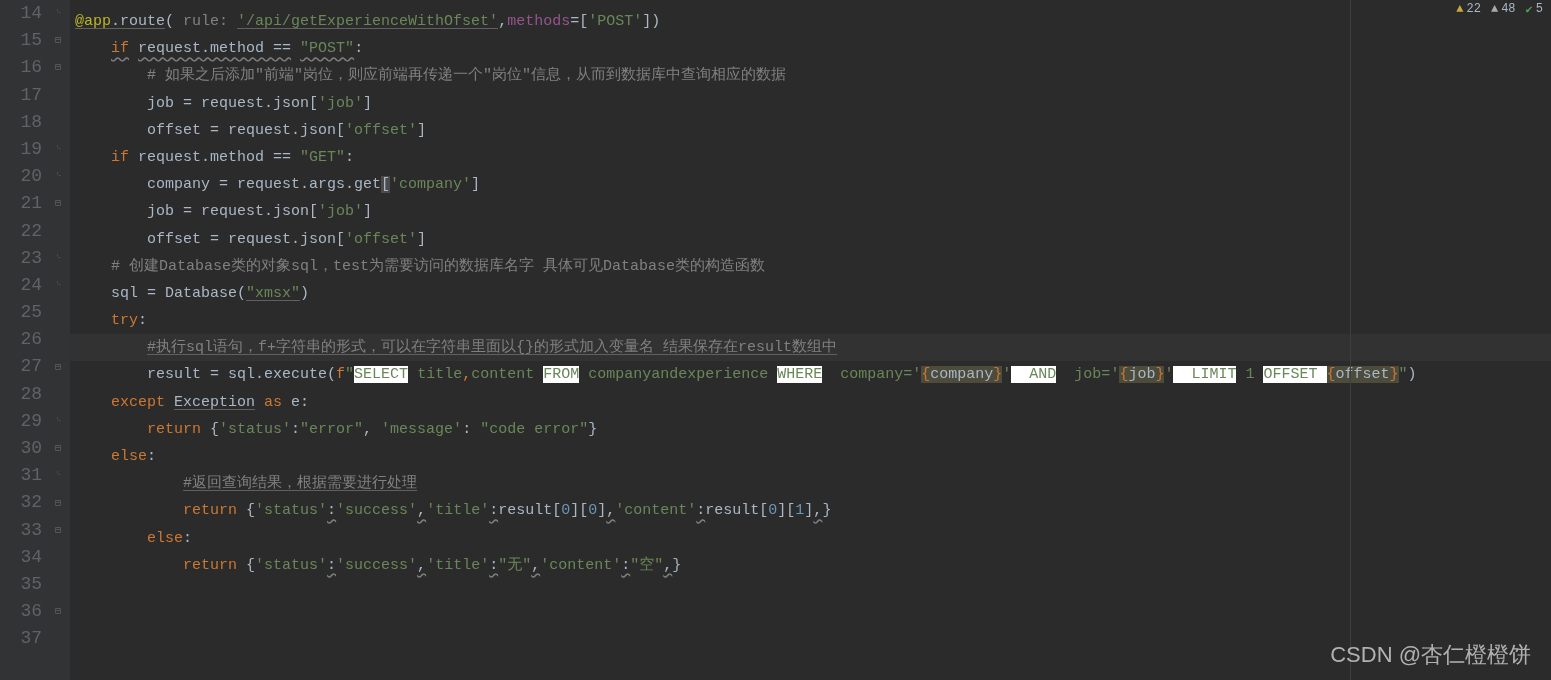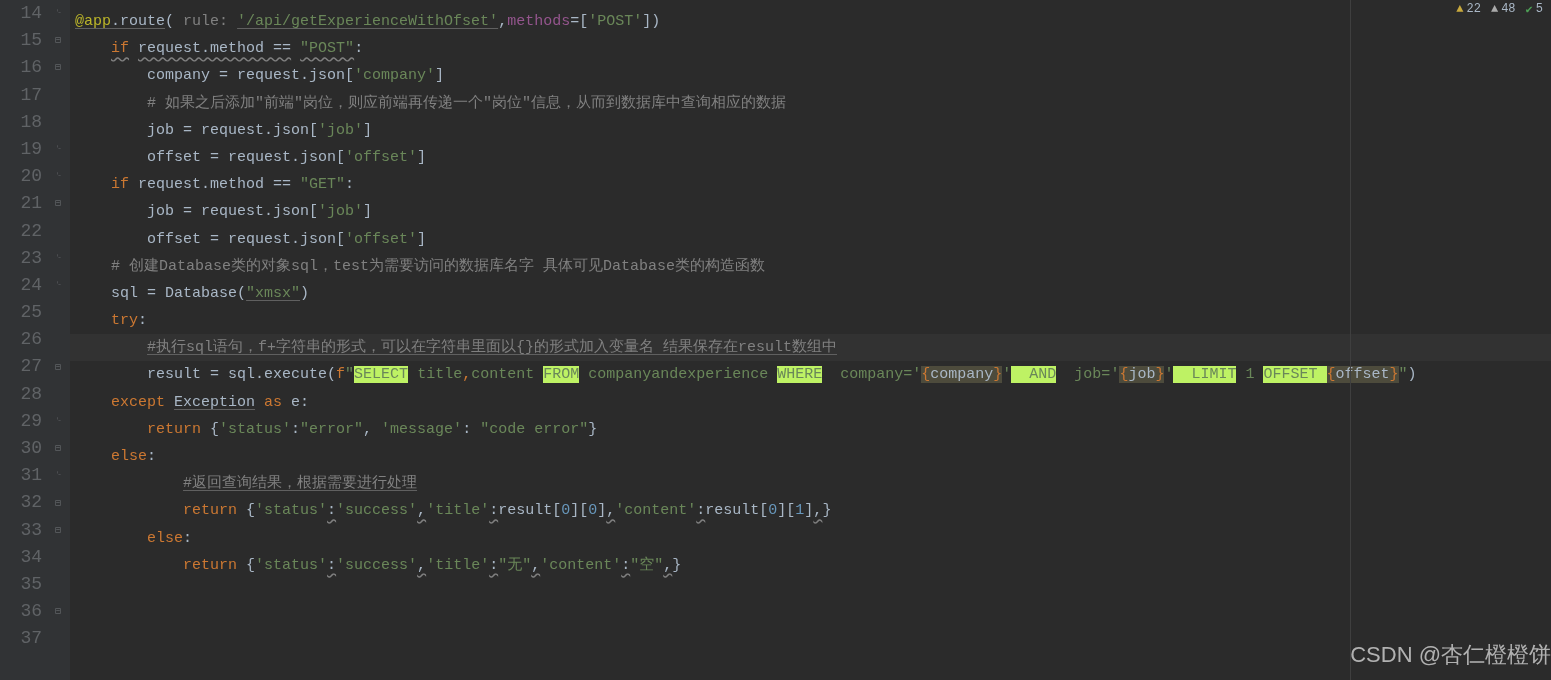--- a/index.html
+++ b/index.html
@@ -16,30 +16,30 @@
   .fn{color:#ffc66d}
   .str{color:#6a8759}
   .cmt{color:#808080}
   .num{color:#6897bb}
   .self{color:#94558d}
   .deco{color:#bbb529}
   .param{color:#808080}
   .op{color:#a9b7c6}
   .under{text-decoration:underline;text-decoration-color:#606060;text-decoration-style:solid;text-underline-offset:3px}
   .wavy{text-decoration:underline wavy #808080;text-underline-offset:4px}
-  .sel{background:#bef264}
+  .sel{background:#ffffff}
   .interp{background:#4d4b3c;color:#a9b7c6}
   .interp .kw2{color:#cc7832}
   .caret{background:#4b4b4b}
   .status{position:absolute;top:0;right:8px;display:flex;gap:10px;align-items:center;height:18px;font-size:12px}
   .st-item{display:flex;align-items:center;gap:3px}
   .tri-y{color:#c8a93e}
   .st-w{color:#aaa}
   .chk{color:#4d9e55}
-  .water{position:absolute;right:0;bottom:10px;color:#dedede;opacity:.75;font-size:22px;font-family:"Microsoft YaHei",sans-serif;pointer-events:none}
+  .water{position:absolute;right:20px;bottom:10px;color:#dedede;opacity:.75;font-size:22px;font-family:"Microsoft YaHei",sans-serif;pointer-events:none}
 </style>
 </head>
 <body>
 
 <div class="editor">
 
   <div class="status">
     <span class="st-item">
         <span class="tri-y">▲</span>
         <span>22</span>
@@ -100,30 +100,30 @@
     </div>
 
   <div class="code">
     <div class="rmargin"></div>
 
     <div class="ln"><span class="deco under">@app</span><span class="op under">.route</span><span class="op">(</span> <span class="param">rule: </span><span class="str under">'/api/getExperienceWithOfset'</span><span class="op">,</span><span class="self">methods</span><span class="op">=[</span><span class="str">'POST'</span><span class="op">])</span></div>
 
 
     <div class="ln">    <span class="kw wavy">if</span><span class="op"> </span><span class="op wavy">request</span><span class="op wavy">.method </span><span class="op wavy">==</span><span> </span><span class="str wavy">"POST"</span><span class="op">:</span></div>
 
-    <div class="ln">        <span class="op">company </span><span class="op">=</span><span class="op"> request.json[</span><span class="str">'company'</span><span class="op">]</span></div>
 
     <div class="ln">        <span class="cmt"># 如果之后添加"前端"岗位，则应前端再传递一个"岗位"信息，从而到数据库中查询相应的数据</span></div>
 
     <div class="ln">        <span class="op">job </span><span class="op">=</span><span class="op"> request.json[</span><span class="str">'job'</span><span class="op">]</span></div>
 
     <div class="ln">        <span class="op">offset </span><span class="op">=</span><span class="op"> request.json[</span><span class="str">'offset'</span><span class="op">]</span></div>
 
     <div class="ln">    <span class="kw">if</span><span class="op"> request.method </span><span class="op">==</span><span> </span><span class="str">"GET"</span><span class="op">:</span></div>
 
+    <div class="ln">        <span class="op">company </span><span class="op">=</span><span class="op"> request.args.get</span><span class="op caret">[</span><span class="str">'company'</span><span class="op">]</span></div>
 
     <div class="ln">        <span class="op">job </span><span class="op">=</span><span class="op"> request.json[</span><span class="str">'job'</span><span class="op">]</span></div>
 
     <div class="ln">        <span class="op">offset </span><span class="op">=</span><span class="op"> request.json[</span><span class="str">'offset'</span><span class="op">]</span></div>
 
     <div class="ln">    <span class="cmt"># 创建Database类的对象sql，test为需要访问的数据库名字 具体可见Database类的构造函数</span></div>
 
     <div class="ln">    <span class="op">sql </span><span class="op">=</span><span class="op"> Database(</span><span class="str under">"xmsx"</span><span class="op">)</span></div>
 
     <div class="ln">    <span class="kw">try</span><span class="op">:</span></div>

